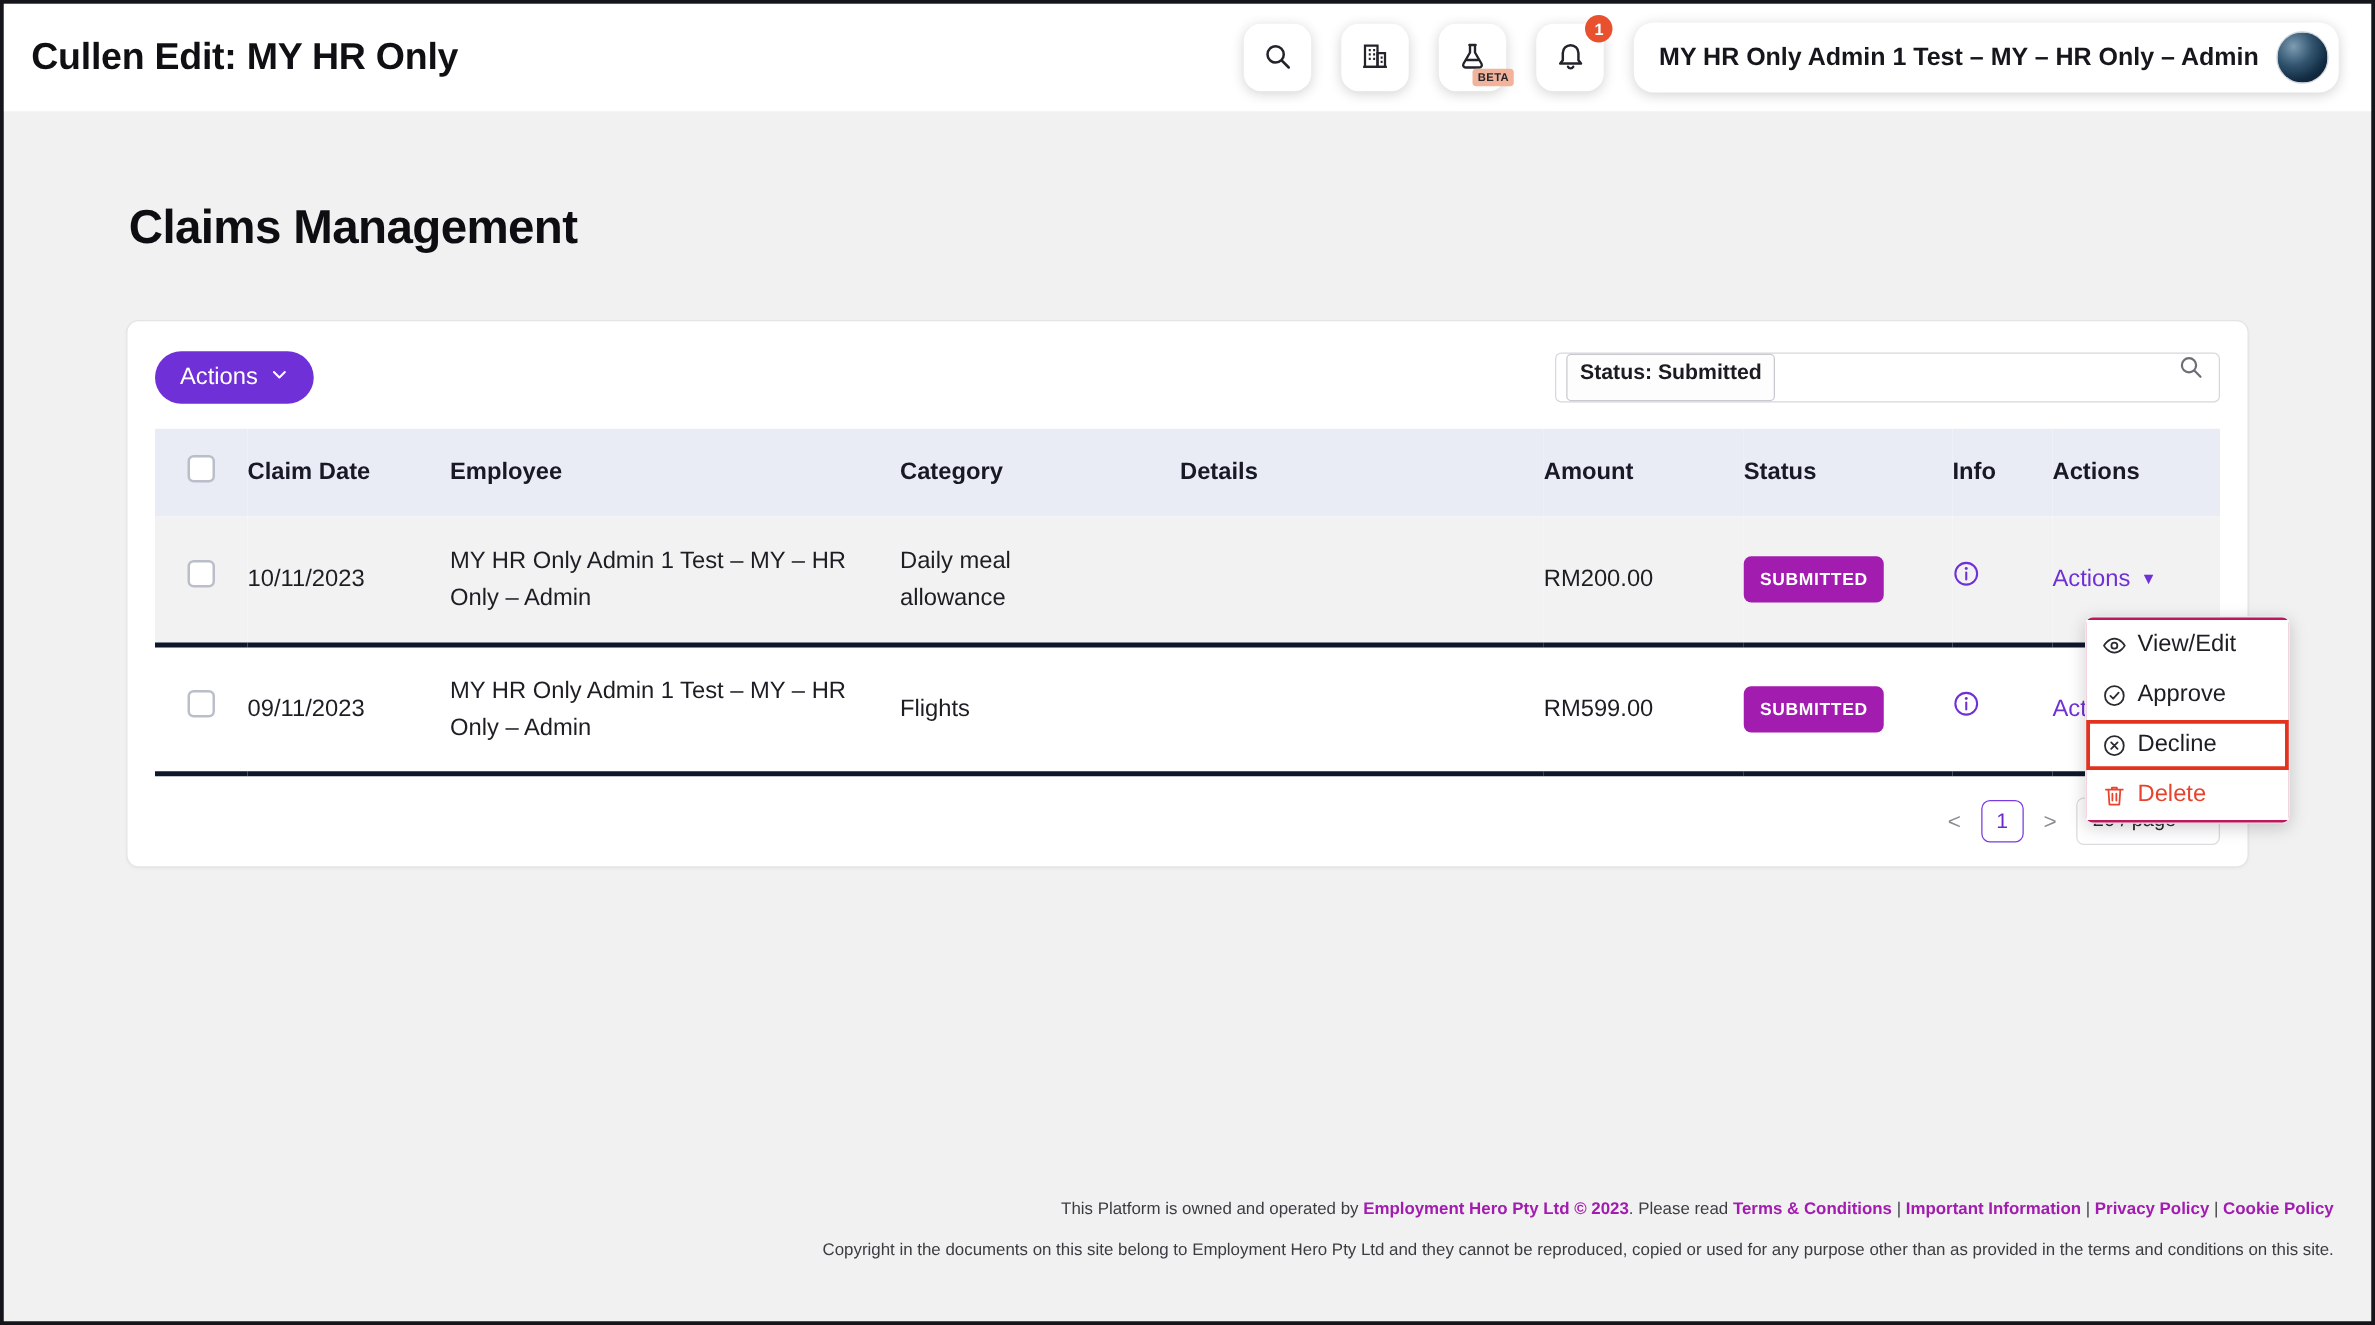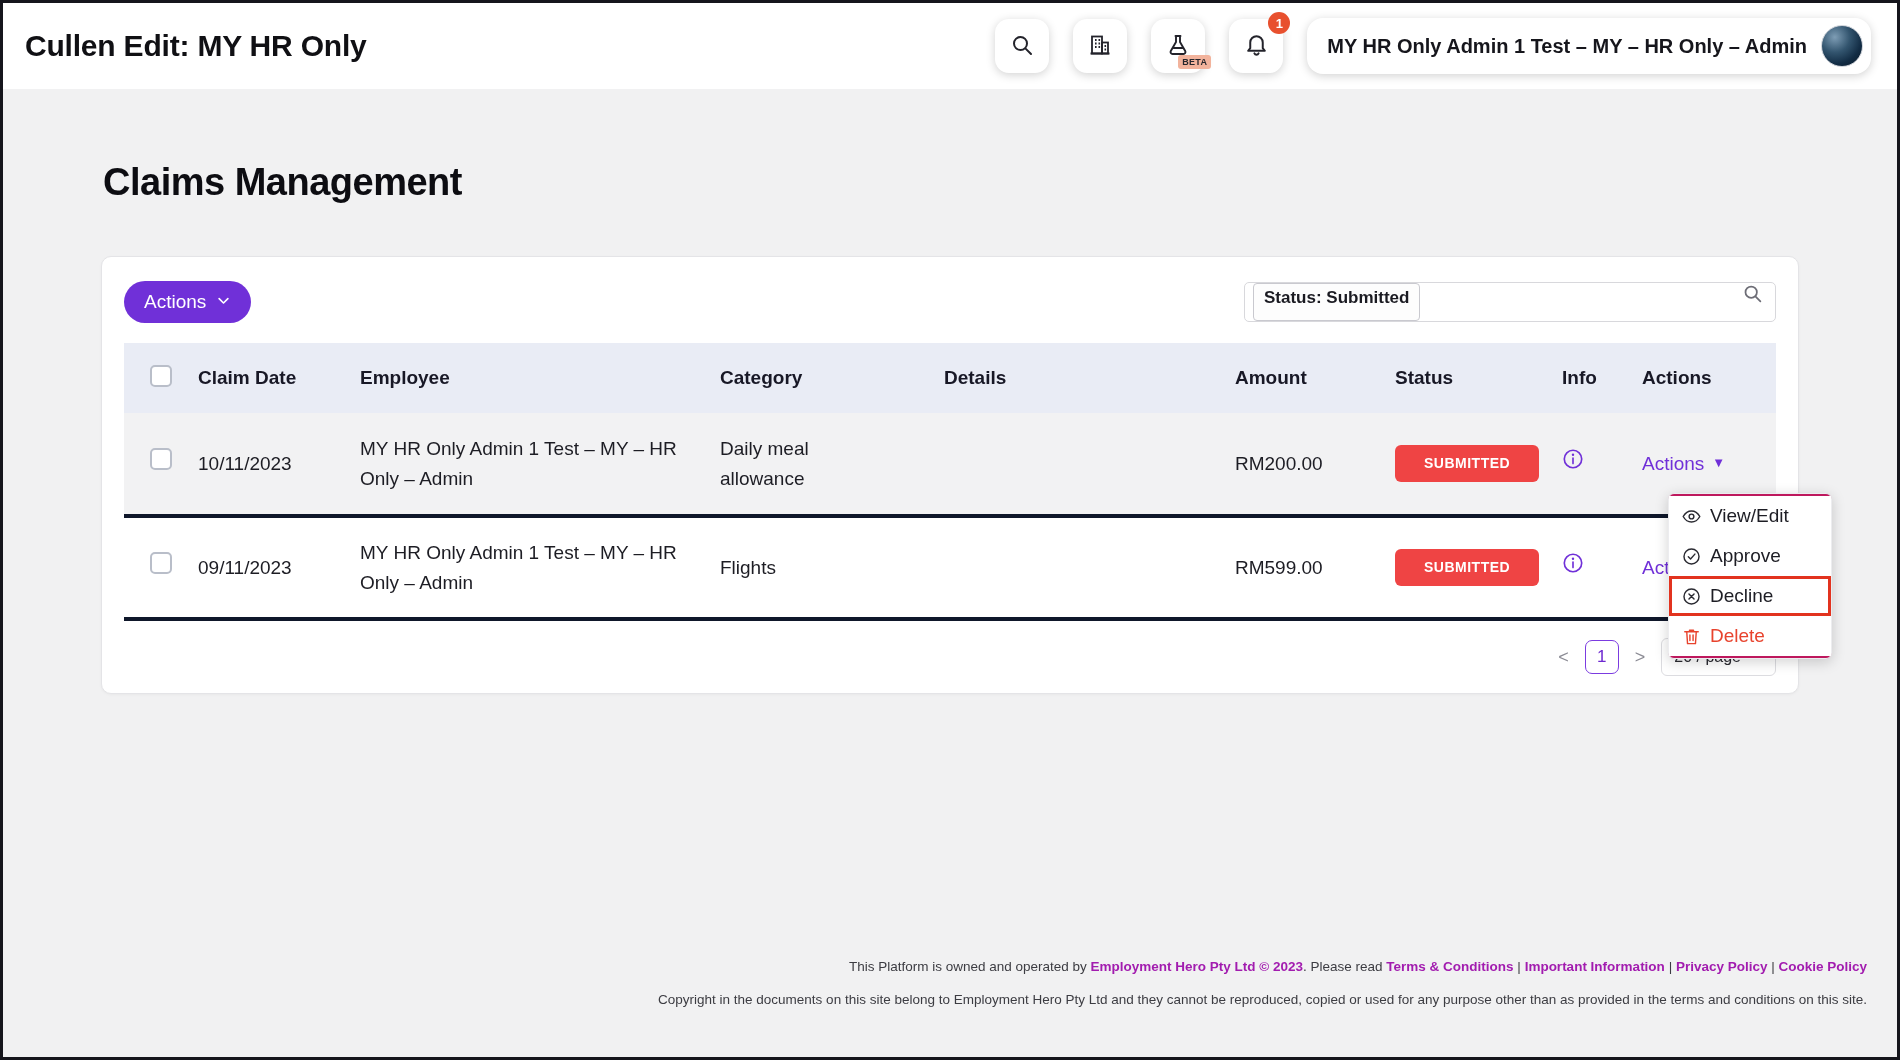--- a/index.html
+++ b/index.html
@@ -99,23 +99,23 @@
   }
   td { font-size: 19px; color: #1d1d24; vertical-align: middle; height: 103px; line-height: 1.55; }
   tbody tr { border-bottom: 4px solid #0f172a; }
   tr.highlighted-row { background: #f2f2f3; }
   .cb-cell { padding-left: 26px; }
   .checkbox {
     display: inline-block; width: 22px; height: 22px;
     border: 2px solid #b9bec9; border-radius: 5px; background: #fff; cursor: pointer;
   }
   .status-badge {
-    display: inline-block; background: #ef4444; color: #fff;
+    display: inline-block; background: #a21caf; color: #fff;
     font-size: 14px; font-weight: 700; letter-spacing: .5px;
-    padding: 8px 29px; border-radius: 6px;
+    padding: 8px 13px; border-radius: 6px;
   }
   .info-icon { color: #7030d8; cursor: pointer; display: inline-flex; }
   .row-actions {
     color: #7030d8; font-size: 19px; cursor: pointer;
     display: inline-flex; align-items: center; gap: 8px;
   }
   .row-actions .tri { font-size: 13px; }
 
   
   .pagination {

